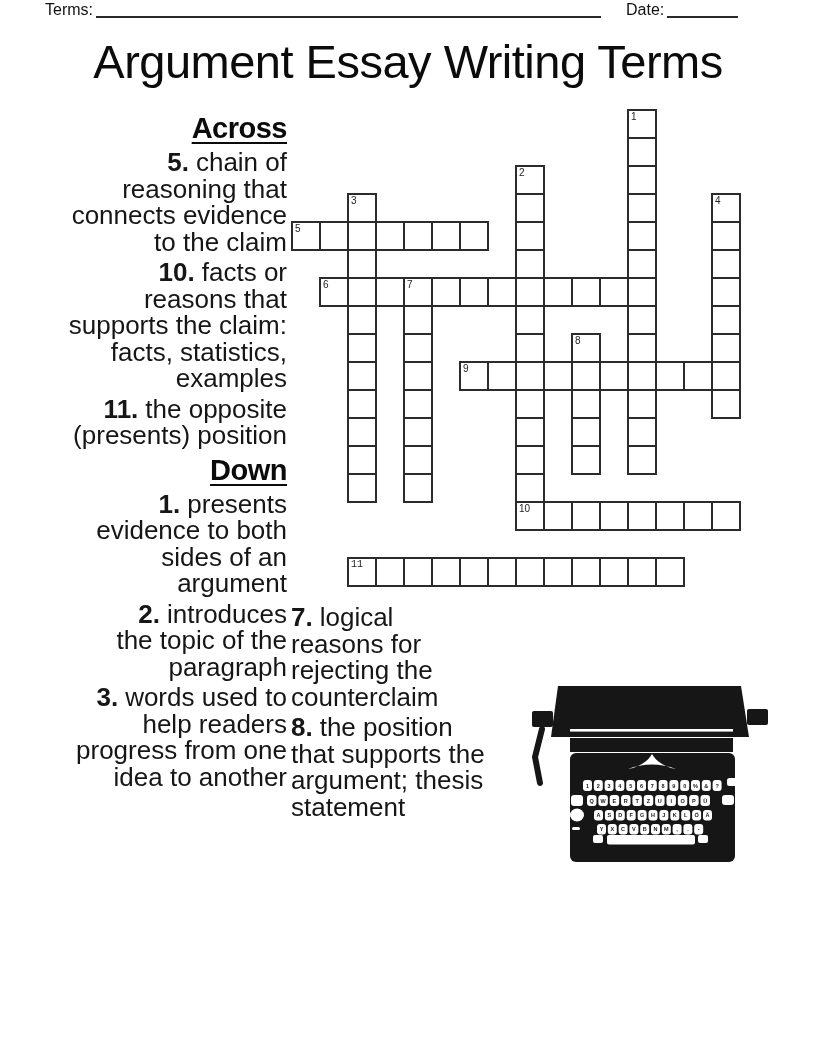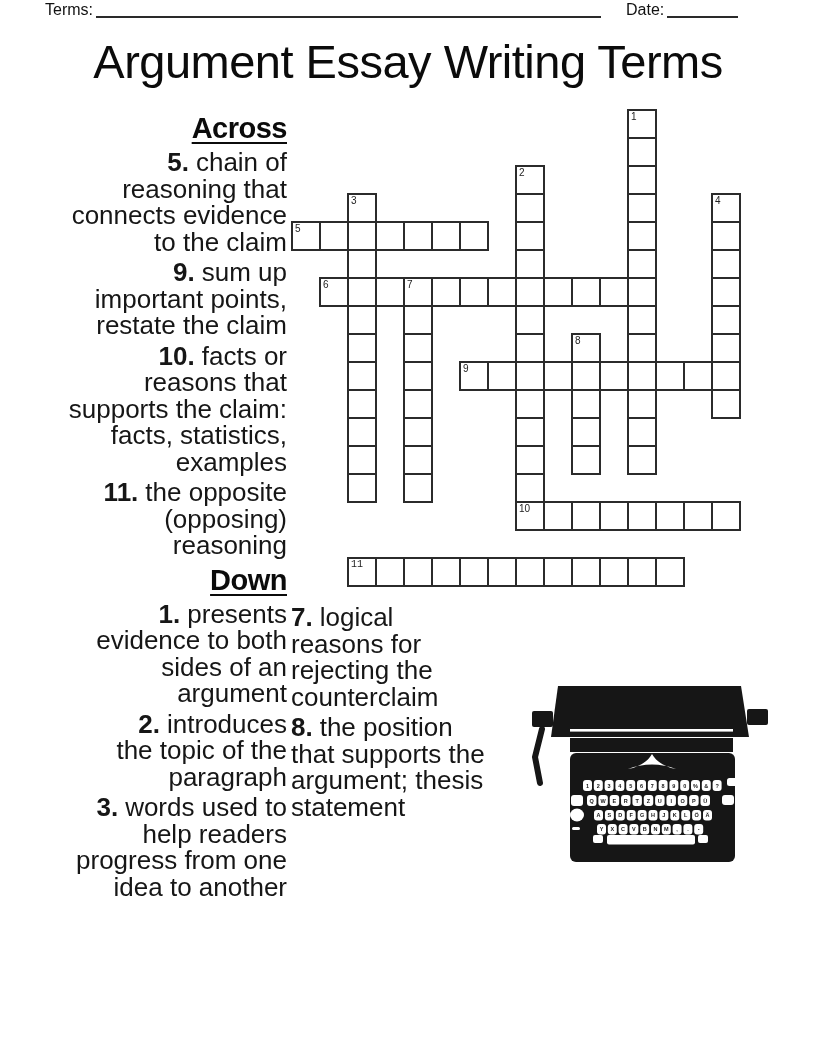--- a/index.html
+++ b/index.html
@@ -45,30 +45,27 @@
 
   <div class="title">Argument Essay Writing Terms</div>
 
   <div class="clues clues-left">
     <div class="sec-head">Across</div>
     <div>
         <div class="clue"><b class="clue-num">5.</b><span>chain of
 reasoning that
 connects evidence
 to the claim</span></div>
-        <div class="clue"><b class="clue-num">9.</b><span>sum up
-important points,
-restate the claim</span></div>
         <div class="clue"><b class="clue-num">10.</b><span>facts or
 reasons that
 supports the claim:
 facts, statistics,
 examples</span></div>
         <div class="clue"><b class="clue-num">11.</b><span>the opposite
-(opposing) reasoning</span></div>
+(presents) position</span></div>
       </div>
     <div class="sec-head">Down</div>
     <div>
         <div class="clue"><b class="clue-num">1.</b><span>presents
 evidence to both
 sides of an
 argument</span></div>
         <div class="clue"><b class="clue-num">2.</b><span>introduces
 the topic of the
 paragraph</span></div>

